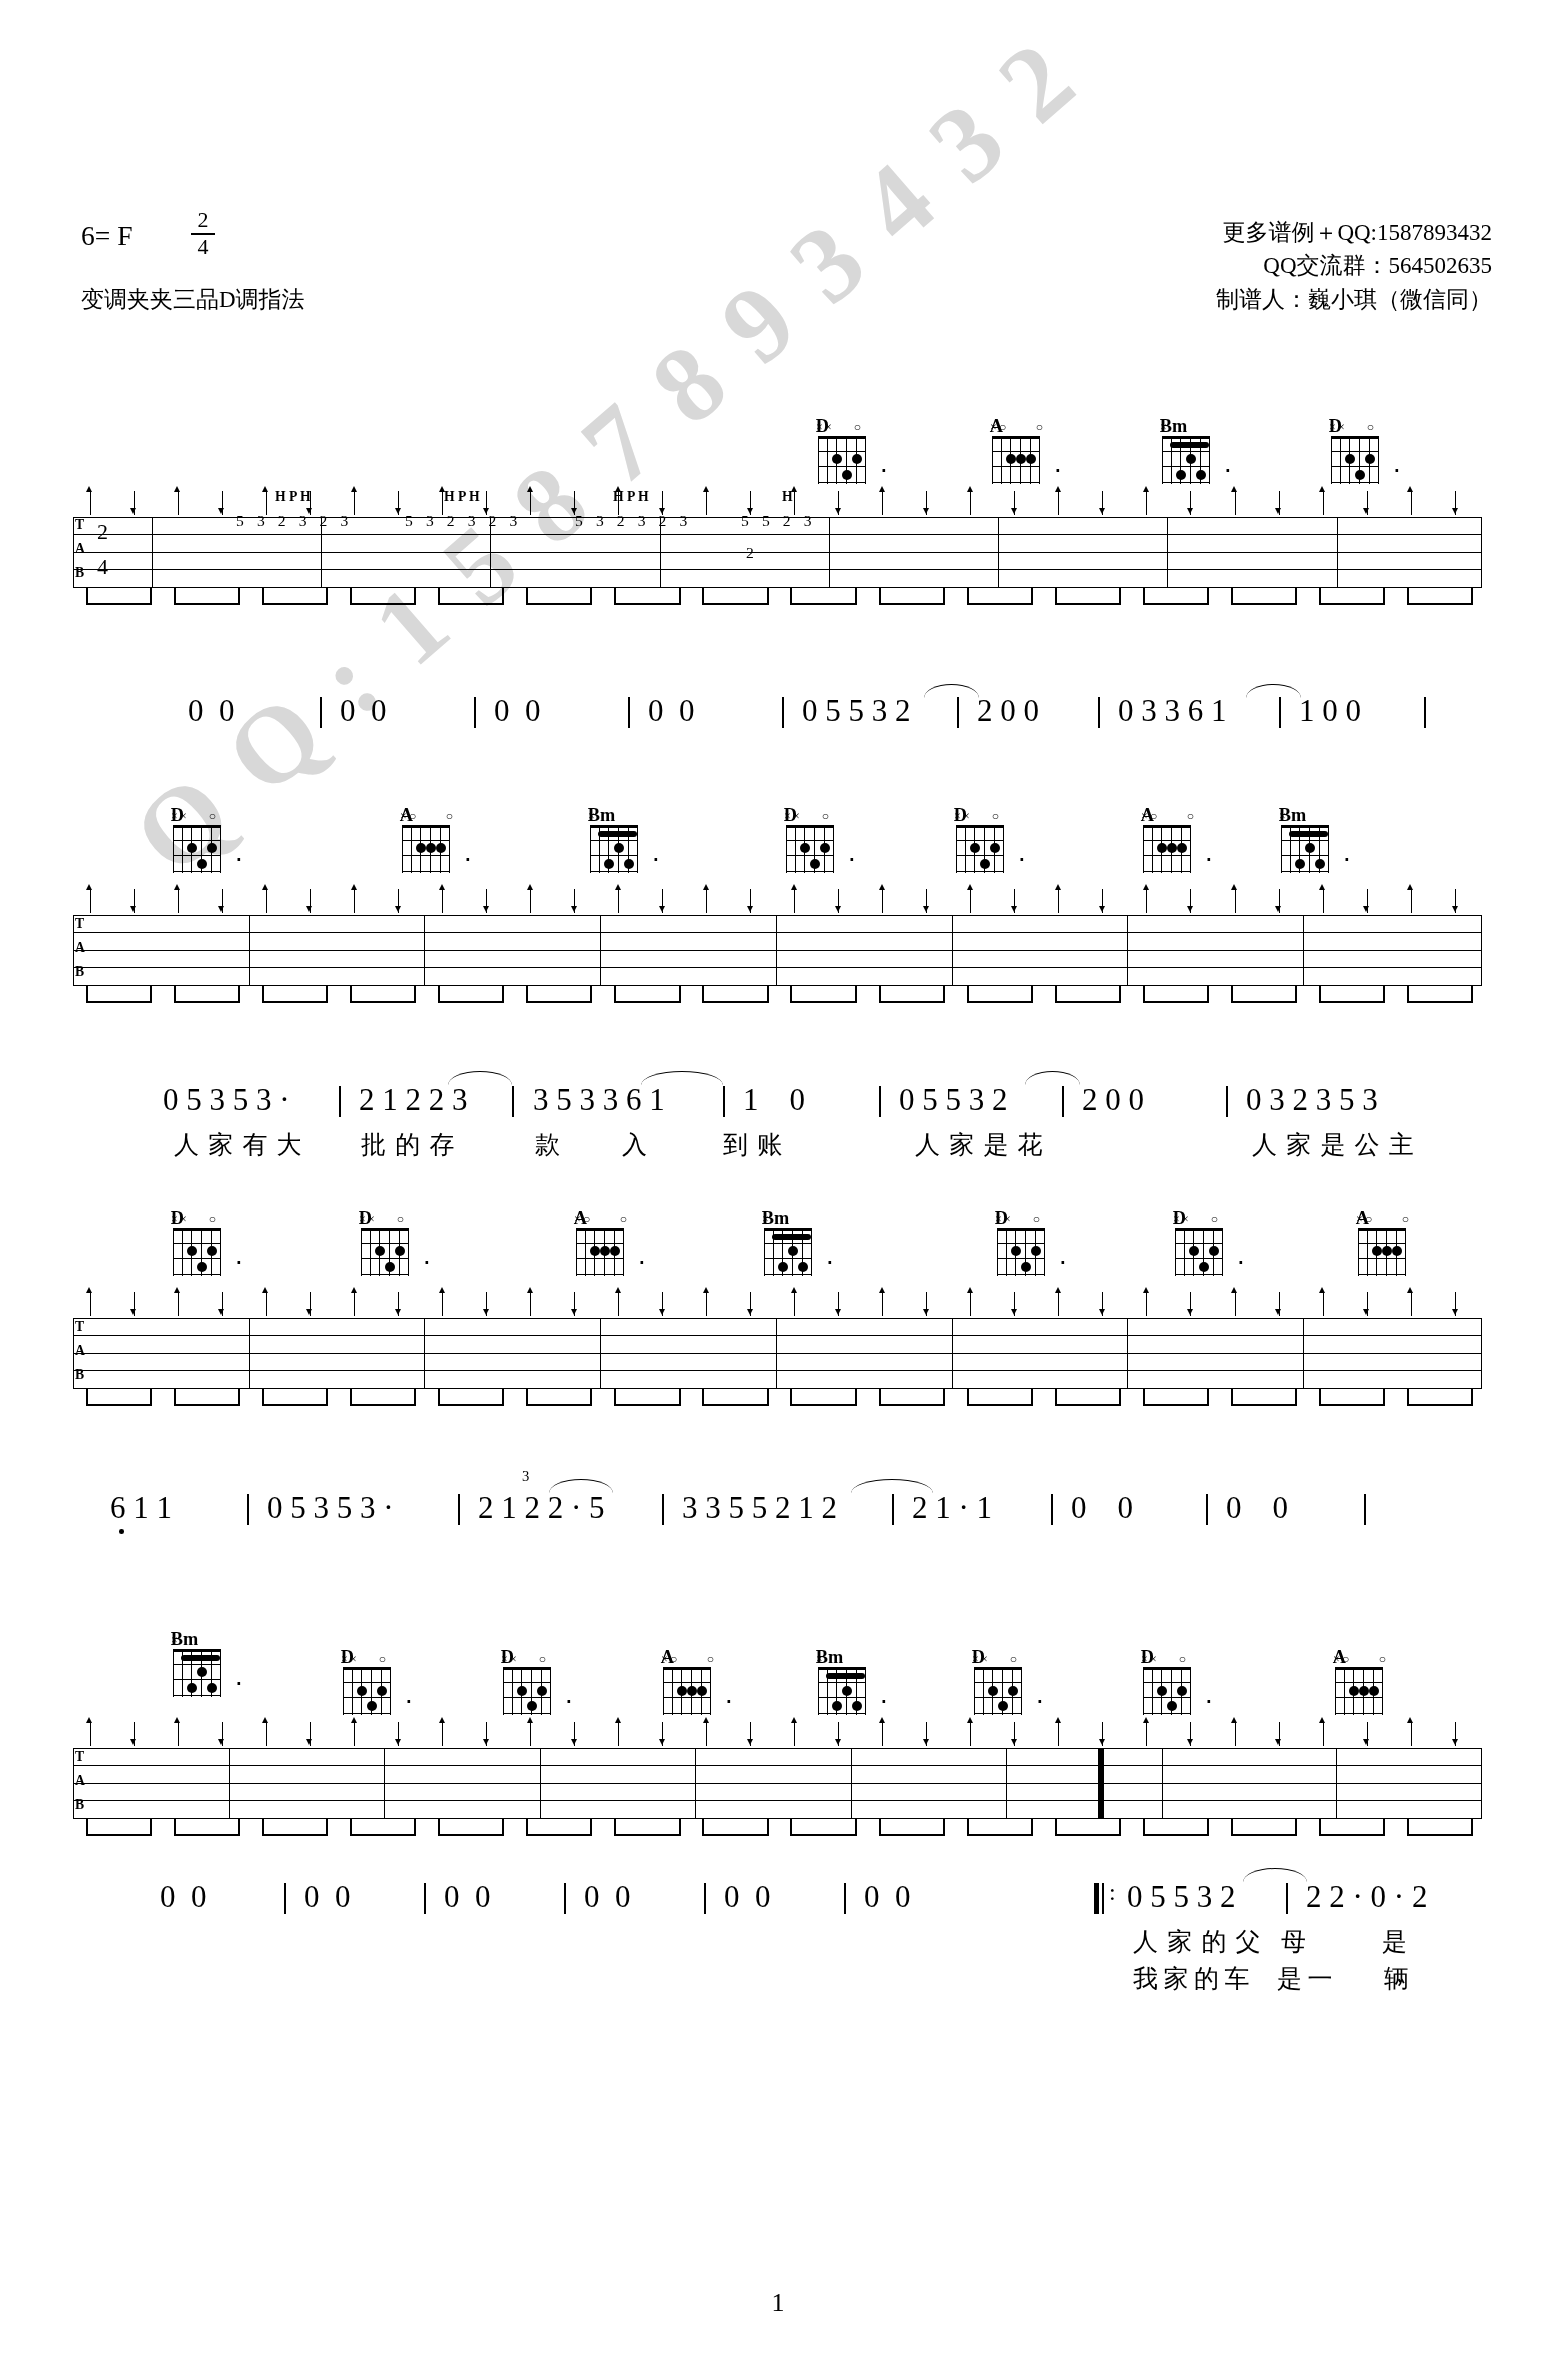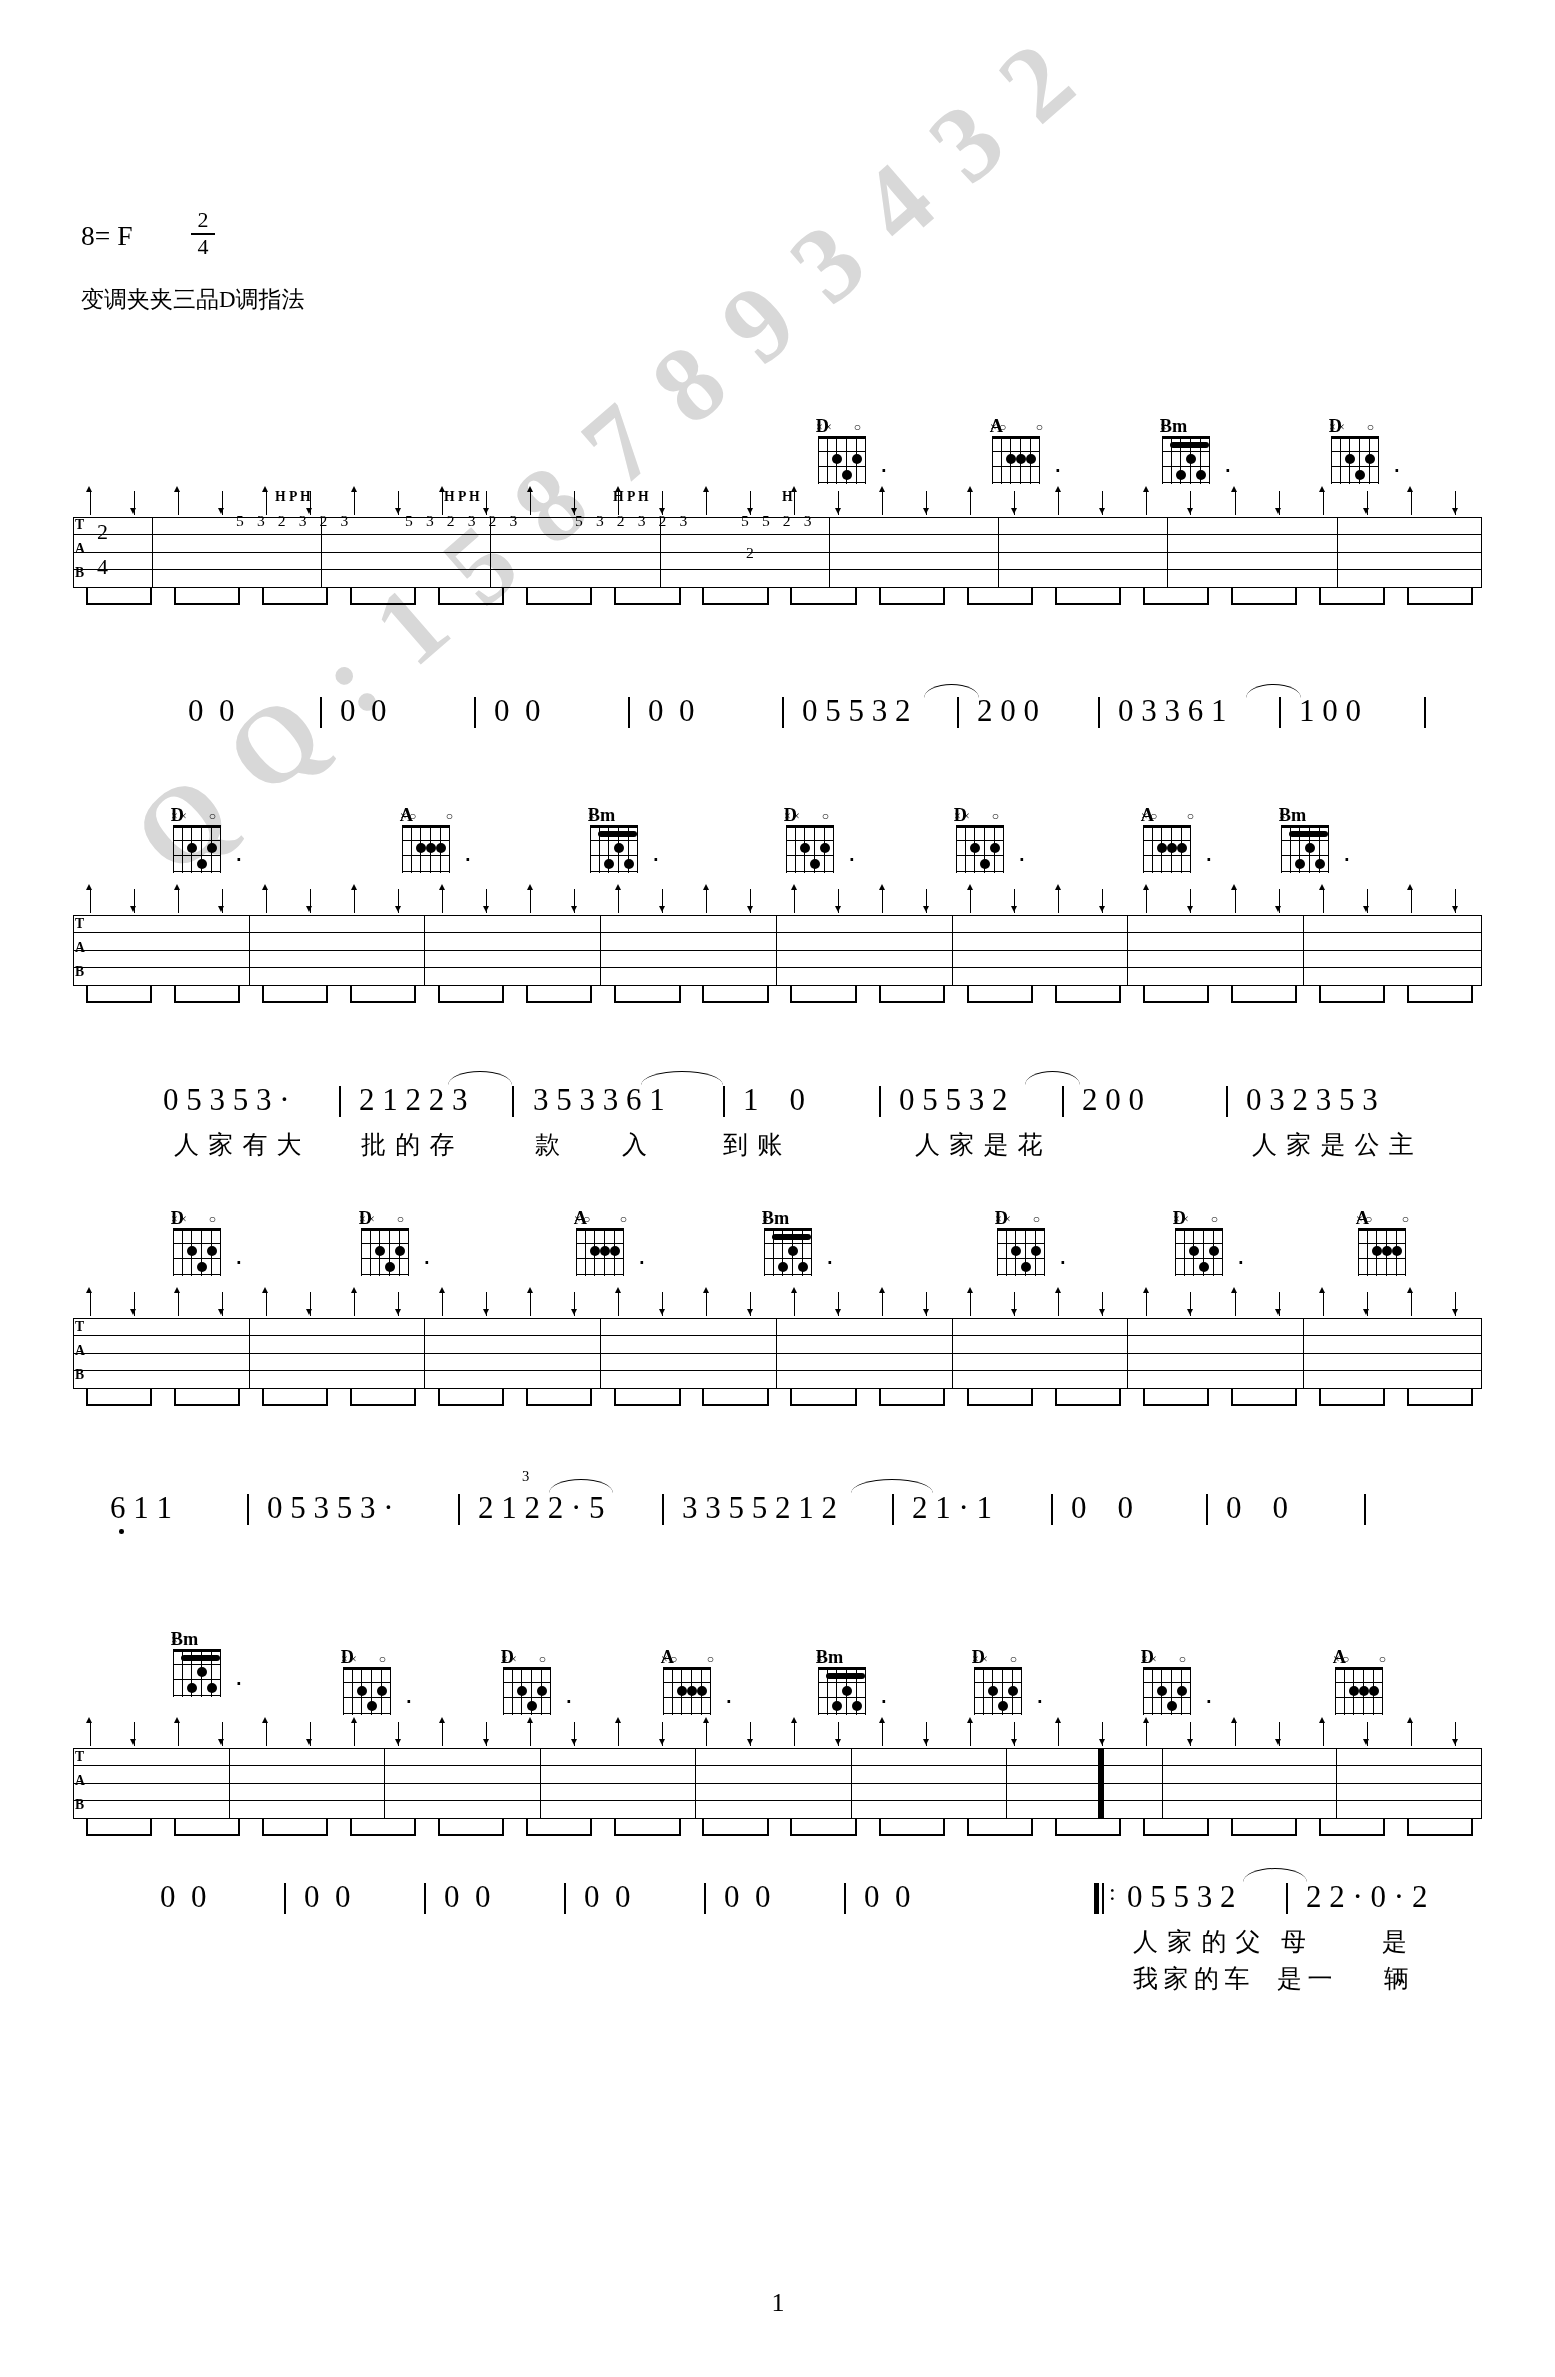--- a/index.html
+++ b/index.html
@@ -63,28 +63,33 @@
   .tri{position:absolute;font-size:14.6px;font-family:"Liberation Serif",serif;}
 
   .pagenum{position:absolute;left:0;top:2288px;width:1556px;text-align:center;font-size:26px;font-family:"Liberation Serif",serif;}
 </style>
 </head>
 <body>
 
 <div class="sheet">
 
 
-  <div class="keyline">8= F</div>
+  <div class="keyline">6= F</div>
   <div class="meter">
     <span class="num">2</span>
     <span class="bar"></span>
     <span class="num">4</span>
   </div>
   <div class="capo">变调夹夹三品D调指法</div>
 
+  <div class="credits">
+    <div>更多谱例＋QQ:1587893432</div>
+    <div>QQ交流群：564502635</div>
+    <div>制谱人：巍小琪（微信同）</div>
+  </div>
 
   <div class="watermark">Q Q : 1 5 8 7 8 9 3 4 3 2</div>
 
   <div class="system" style="top:416px;">
 
     <div class="chord" style="left:814px;top:0;">
       <div class="cname">D</div>
       <div class="grid">
         <div class="nut"></div>
         <div class="vl" style="left:0"></div>

